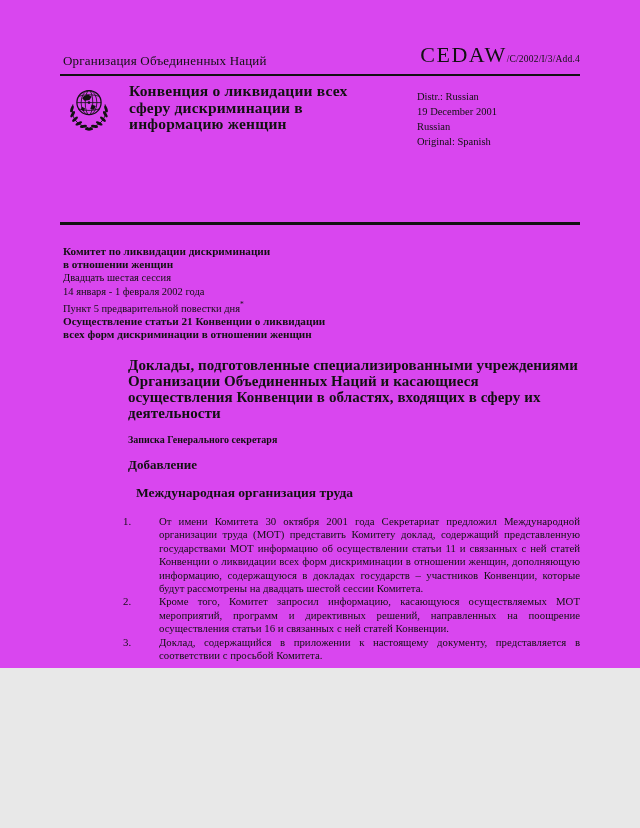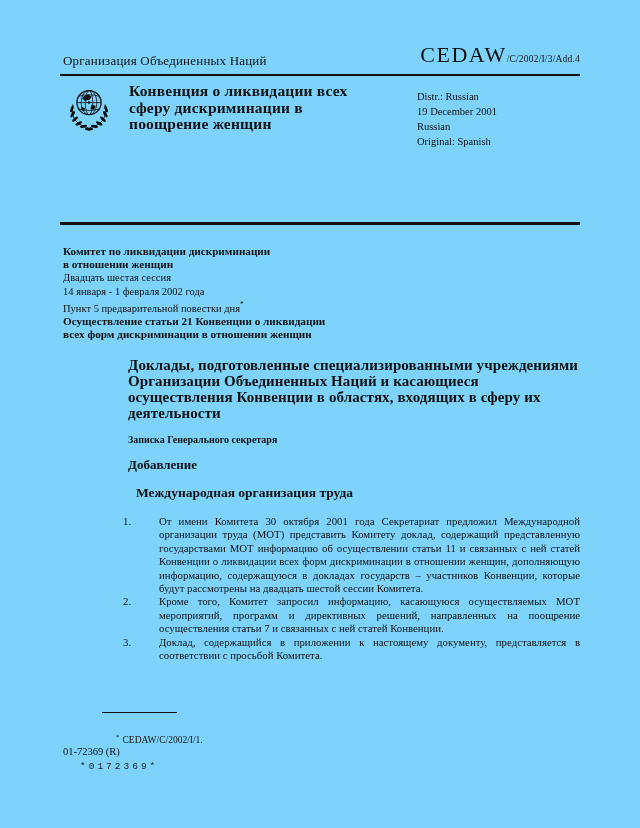--- a/index.html
+++ b/index.html
@@ -1,20 +1,20 @@
 <!DOCTYPE html>
 <html lang="ru"><head>
 <meta charset="utf-8">
 <style>
   html,body{margin:0;padding:0;background:#e8e8e8;}
   .page{
     position:relative;
-    width:640px;height:828px;
+    width:640px;height:668px;
     margin:0 auto;
-    background:#7dd3fc;
+    background:#d946ef;
     color:#111;
     font-family:"Liberation Serif","DejaVu Serif",serif;
     overflow:hidden;
   }
   
   .org-name{position:absolute;left:63px;top:53px;font-size:13px;letter-spacing:.2px;}
   .doc-symbol{position:absolute;right:60px;top:42px;text-align:center;white-space:nowrap;}
   .doc-symbol .big{font-size:22px;letter-spacing:1.5px;}
   .doc-symbol .small{font-size:9.5px;letter-spacing:.2px;}
   .rule-thin{position:absolute;left:60px;width:520px;height:2px;background:#111;top:74px;}
@@ -89,21 +89,21 @@
         <ellipse rx="4" ry="1.6" transform="translate(41.4 46.2) rotate(26)"></ellipse>
         <ellipse rx="4" ry="1.6" transform="translate(36.2 49.4) rotate(10)"></ellipse>
         <ellipse rx="4" ry="1.6" transform="translate(30.5 52.5) rotate(0)"></ellipse>
       </g>
     </svg>
   </div>
 
   <div class="masthead-title">
     <div>Конвенция о ликвидации всех</div>
     <div>сферу дискриминации в</div>
-    <div>поощрение женщин</div>
+    <div>информацию женщин</div>
   </div>
 
   <div class="distr">
     <div>Distr.: Russian</div>
     <div>19 December 2001</div>
     <div>Russian</div>
     <div>Original: Spanish</div>
   </div>
 
   <div class="rule-thick"></div>
@@ -127,21 +127,21 @@
     <div class="h-sub">Записка Генерального секретаря</div>
     <div class="h-add">Добавление</div>
     <div class="h-agency">Международная организация труда</div>
 
     <div class="para">
       <span class="num">1.</span>
       <span>От имени Комитета 30 октября 2001 года Секретариат предложил Международной организации труда (МОТ) представить Комитету доклад, содержащий представленную государствами МОТ информацию об осуществлении статьи 11 и связанных с ней статей Конвенции о ликвидации всех форм дискриминации в отношении женщин, дополняющую информацию, содержащуюся в докладах государств – участников Конвенции, которые будут рассмотрены на двадцать шестой сессии Комитета.</span>
     </div>
     <div class="para">
       <span class="num">2.</span>
-      <span>Кроме того, Комитет запросил информацию, касающуюся осуществляемых МОТ мероприятий, программ и директивных решений, направленных на поощрение осуществления статьи 7 и связанных с ней статей Конвенции.</span>
+      <span>Кроме того, Комитет запросил информацию, касающуюся осуществляемых МОТ мероприятий, программ и директивных решений, направленных на поощрение осуществления статьи 16 и связанных с ней статей Конвенции.</span>
     </div>
     <div class="para">
       <span class="num">3.</span>
       <span>Доклад, содержащийся в приложении к настоящему документу, представляется в соответствии с просьбой Комитета.</span>
     </div>
   </div>
 
   <div class="footnote-rule"></div>
   <div class="footnote">
     <sup>*</sup><span class="txt">CEDAW/C/2002/I/1.</span>

